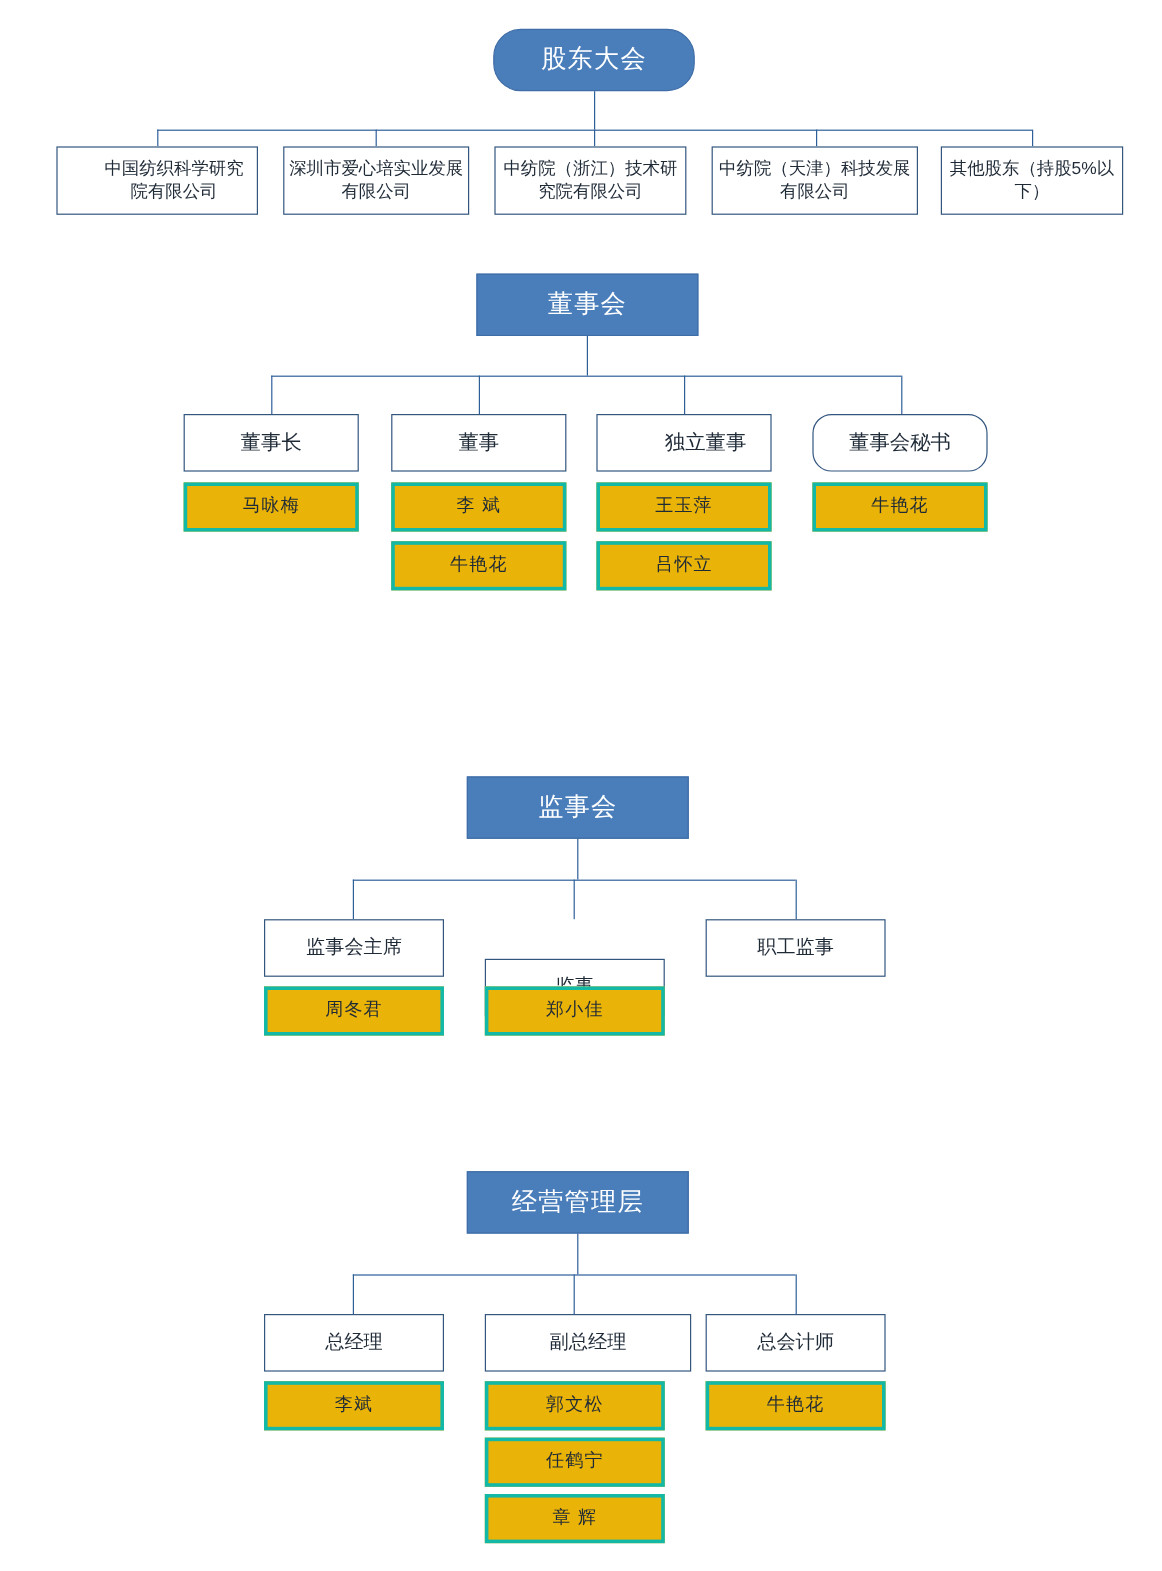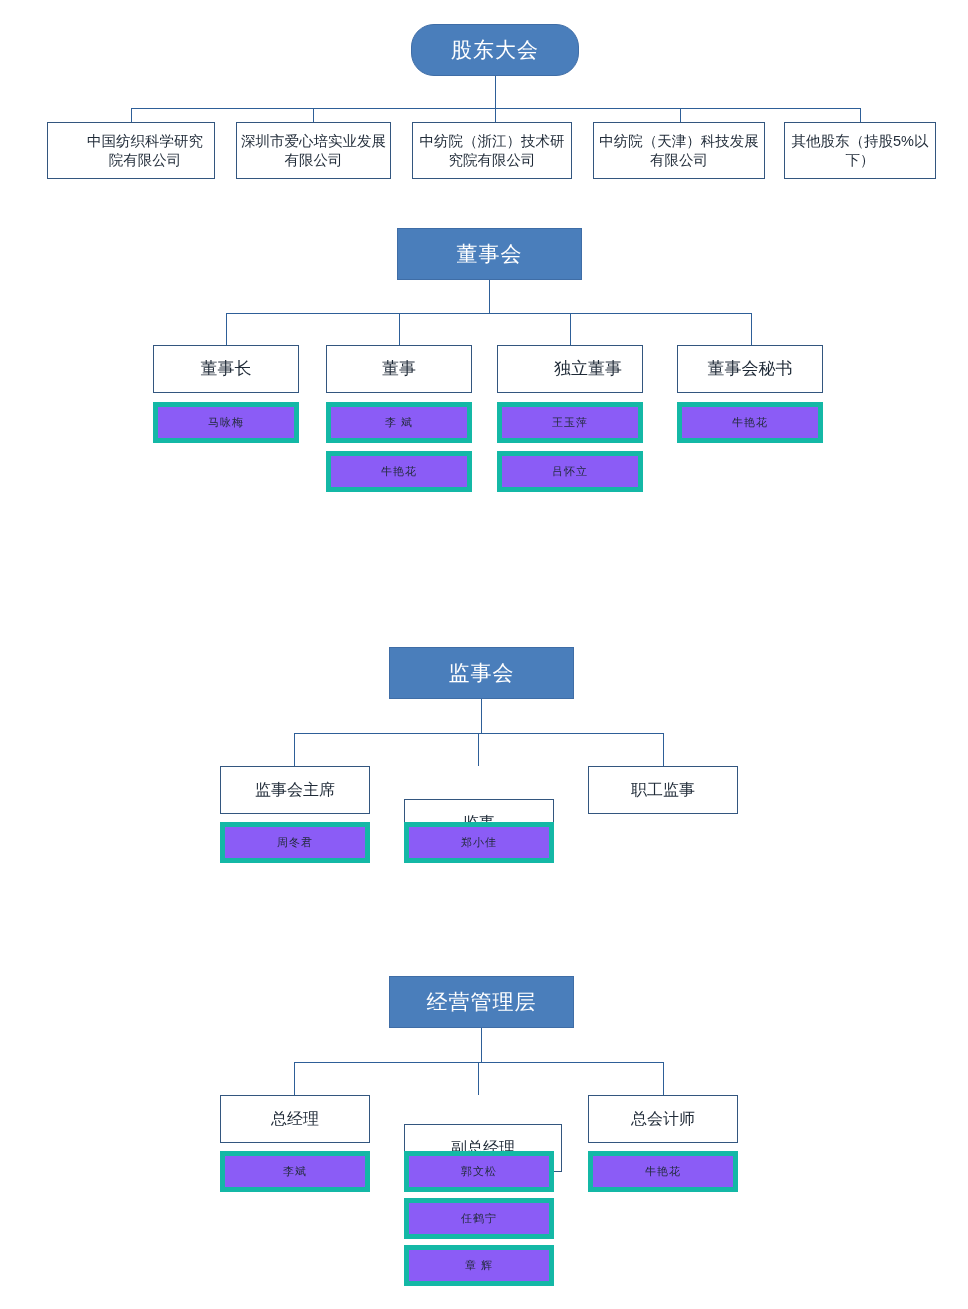--- a/index.html
+++ b/index.html
@@ -53,24 +53,24 @@
     font-size: 17px;
   }
   .node.shareholder {
     background: #ffffff;
     border: 1px solid #33567f;
     color: #1f2a37;
     font-size: 14.5px;
     padding: 2px 4px;
   }
   .node.person {
-    background: #8b5cf6;
-    border: 5px solid #14b8a6;
+    background: #eab308;
+    border: 3px solid #14b8a6;
     color: #1f2a37;
-    font-size: 11px;
+    font-size: 15px;
     letter-spacing: 1px;
   }
   .node.small-title {
     font-size: 16px;
   }
 </style>
 </head>
 <body>
 
 <div class="canvas">
@@ -106,21 +106,21 @@
   <div class="node person" style="left:153px; top:402px; width:146px; height:41px;">马咏梅</div>
 
   <div class="node outline" style="left:326px; top:345px; width:146px; height:48px;font-family:Liberation Serif, serif;">董事</div>
   <div class="node person" style="left:326px; top:402px; width:146px; height:41px;">李  斌</div>
   <div class="node person" style="left:326px; top:451px; width:146px; height:41px;">牛艳花</div>
 
   <div class="node outline" style="left:497px; top:345px; width:146px; height:48px;padding-left:36px;">独立董事</div>
   <div class="node person" style="left:497px; top:451px; width:146px; height:41px;">吕怀立</div>
   <div class="node person" style="left:497px; top:402px; width:146px; height:41px;">王玉萍</div>
 
-  <div class="node outline" style="left:677px; top:345px; width:146px; height:48px;">董事会秘书</div>
+  <div class="node outline" style="left:677px; top:345px; width:146px; height:48px;border-radius:16px;">董事会秘书</div>
   <div class="node person" style="left:677px; top:402px; width:146px; height:41px;">牛艳花</div>
 
   <div class="node filled" style="left:389px; top:647px; width:185px; height:52px;">监事会</div>
 
   <div class="line v" style="left:481px; top:699px; height:34px;"></div>
   <div class="line h" style="left:294px; top:733px; width:369px;"></div>
   <div class="line v" style="left:294px; top:733px; height:33px;"></div>
   <div class="line v" style="left:478px; top:733px; height:33px;"></div>
   <div class="line v" style="left:663px; top:733px; height:33px;"></div>
 
@@ -136,21 +136,21 @@
 
   <div class="line v" style="left:481px; top:1028px; height:34px;"></div>
   <div class="line h" style="left:294px; top:1062px; width:369px;"></div>
   <div class="line v" style="left:294px; top:1062px; height:33px;"></div>
   <div class="line v" style="left:478px; top:1062px; height:33px;"></div>
   <div class="line v" style="left:663px; top:1062px; height:33px;"></div>
 
   <div class="node outline small-title" style="left:220px; top:1095px; width:150px; height:48px;">总经理</div>
   <div class="node person" style="left:220px; top:1151px; width:150px; height:41px;">李斌</div>
 
-  <div class="node outline small-title" style="left:404px; top:1124px; width:158px; height:48px;">副总经理</div>
+  <div class="node outline small-title" style="left:404px; top:1095px; width:172px; height:48px;">副总经理</div>
   <div class="node person" style="left:404px; top:1151px; width:150px; height:41px;">郭文松</div>
   <div class="node person" style="left:404px; top:1198px; width:150px; height:41px;">任鹤宁</div>
   <div class="node person" style="left:404px; top:1245px; width:150px; height:41px;">章  辉</div>
 
   <div class="node outline small-title" style="left:588px; top:1095px; width:150px; height:48px;">总会计师</div>
   <div class="node person" style="left:588px; top:1151px; width:150px; height:41px;">牛艳花</div>
 
 </div>
 
 </body></html>

